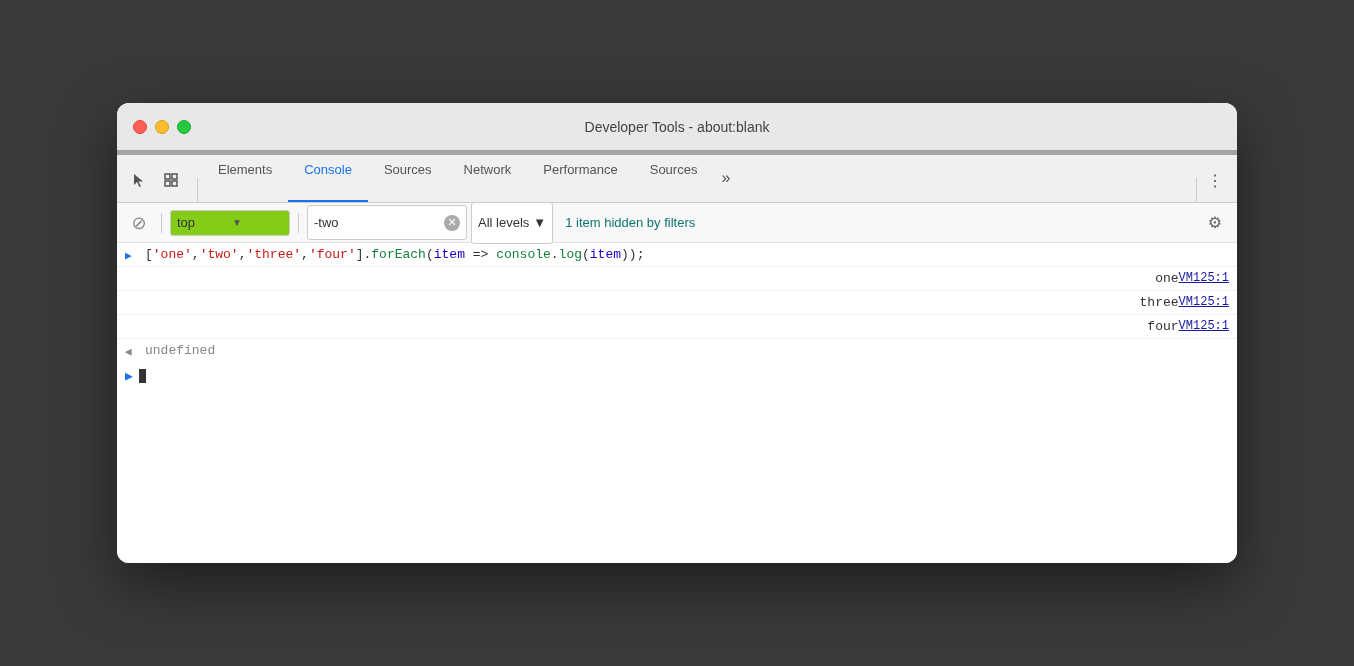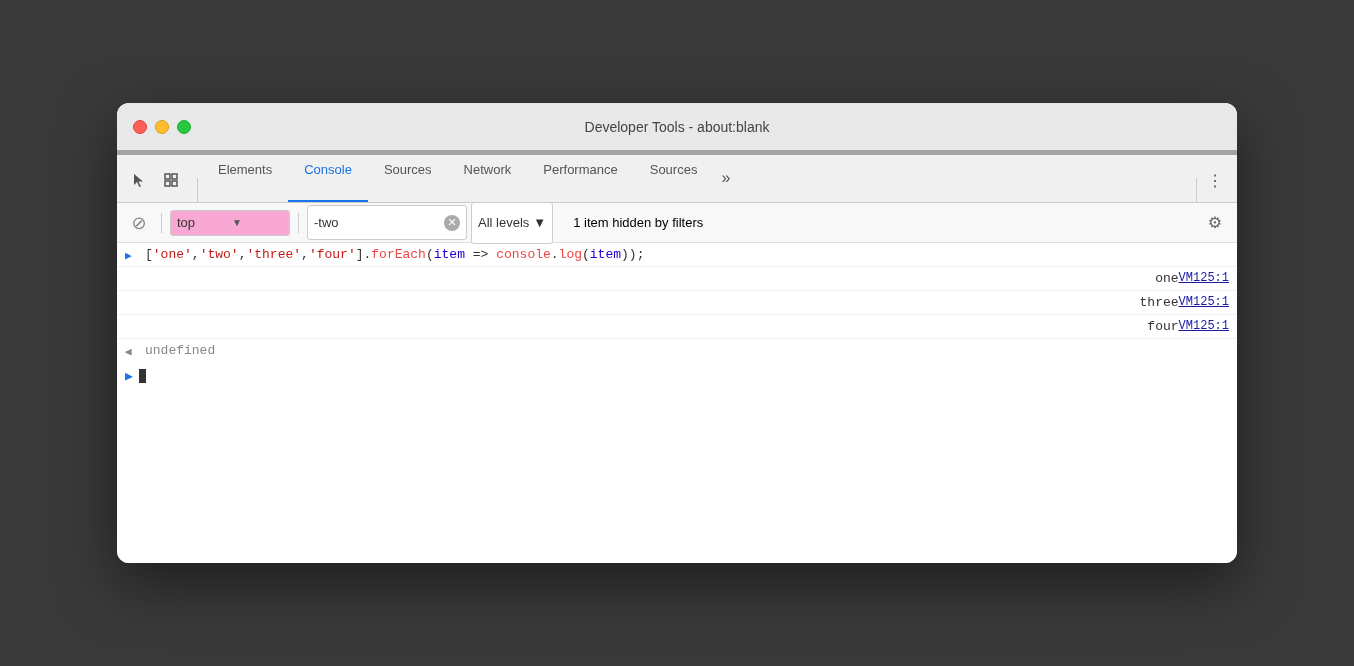--- a/index.html
+++ b/index.html
@@ -136,21 +136,21 @@
       height: 28px;
       display: flex;
       align-items: center;
       justify-content: center;
       cursor: pointer;
       color: #666;
     }
     .context-dropdown {
       display: flex;
       align-items: center;
-      background: #f9a8d4;
+      background: #84cc16;
       border: 1px solid #ccc;
       border-radius: 3px;
       padding: 2px 6px;
       height: 26px;
       cursor: pointer;
       font-size: 13px;
       color: #333;
       min-width: 120px;
     }
     .context-dropdown span { flex: 1; }
@@ -202,22 +202,22 @@
       border-radius: 3px;
       padding: 2px 6px;
       height: 42px;
       cursor: pointer;
       font-size: 13px;
       color: #333;
       gap: 4px;
     }
     .hidden-msg {
       font-size: 13px;
-      color: #000000;
-      margin-left: 16px;
+      color: #0f766e;
+      margin-left: 8px;
     }
     .settings-btn {
       margin-left: auto;
       width: 28px;
       height: 28px;
       display: flex;
       align-items: center;
       justify-content: center;
       cursor: pointer;
       color: #666;
@@ -253,21 +253,21 @@
     .row-link {
       margin-left: auto;
       color: #1a1aa0;
       text-decoration: underline;
       font-size: 12px;
       cursor: pointer;
       white-space: nowrap;
     }
     .code-line .str-red { color: #c41a16; }
     .code-line .punct { color: #333; }
-    .code-line .fn { color: #ef4444; }
+    .code-line .fn { color: #15803d; }
     .code-line .param { color: #1c00cf; }
     .output-val {
       color: #333;
       text-align: right;
     }
     .undefined-val {
       color: #888;
     }
     .prompt-row {
       display: flex;

